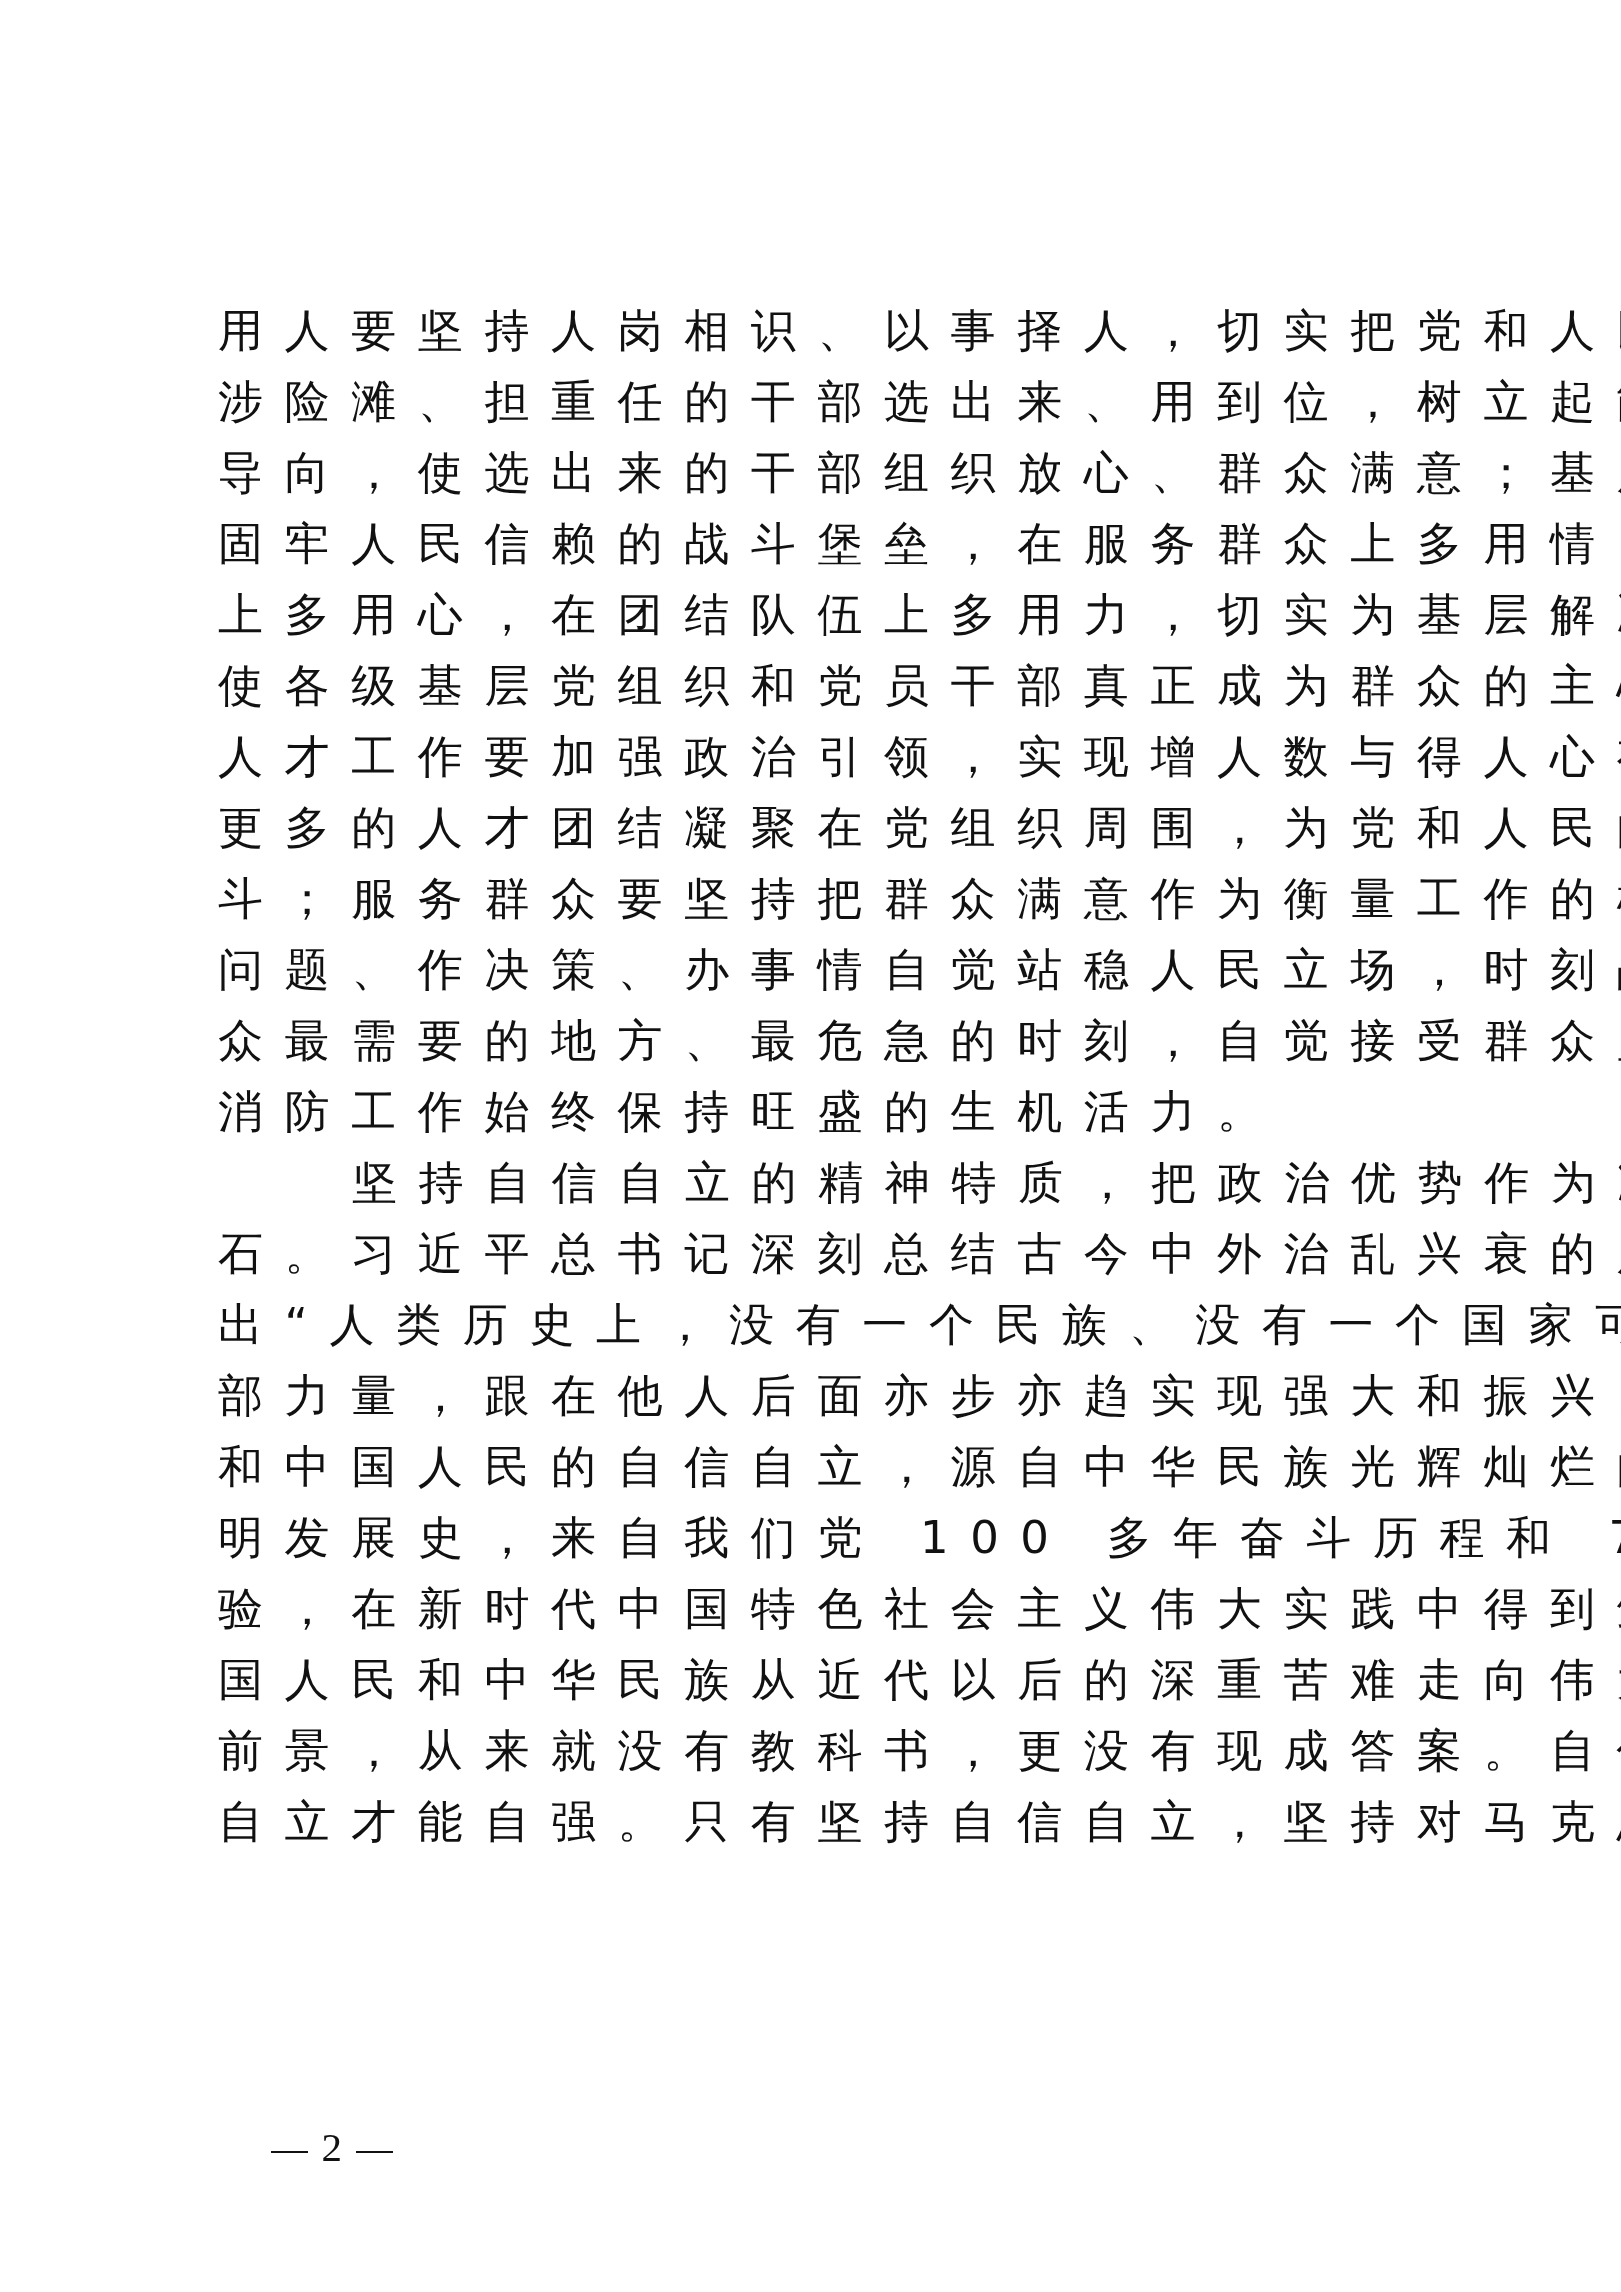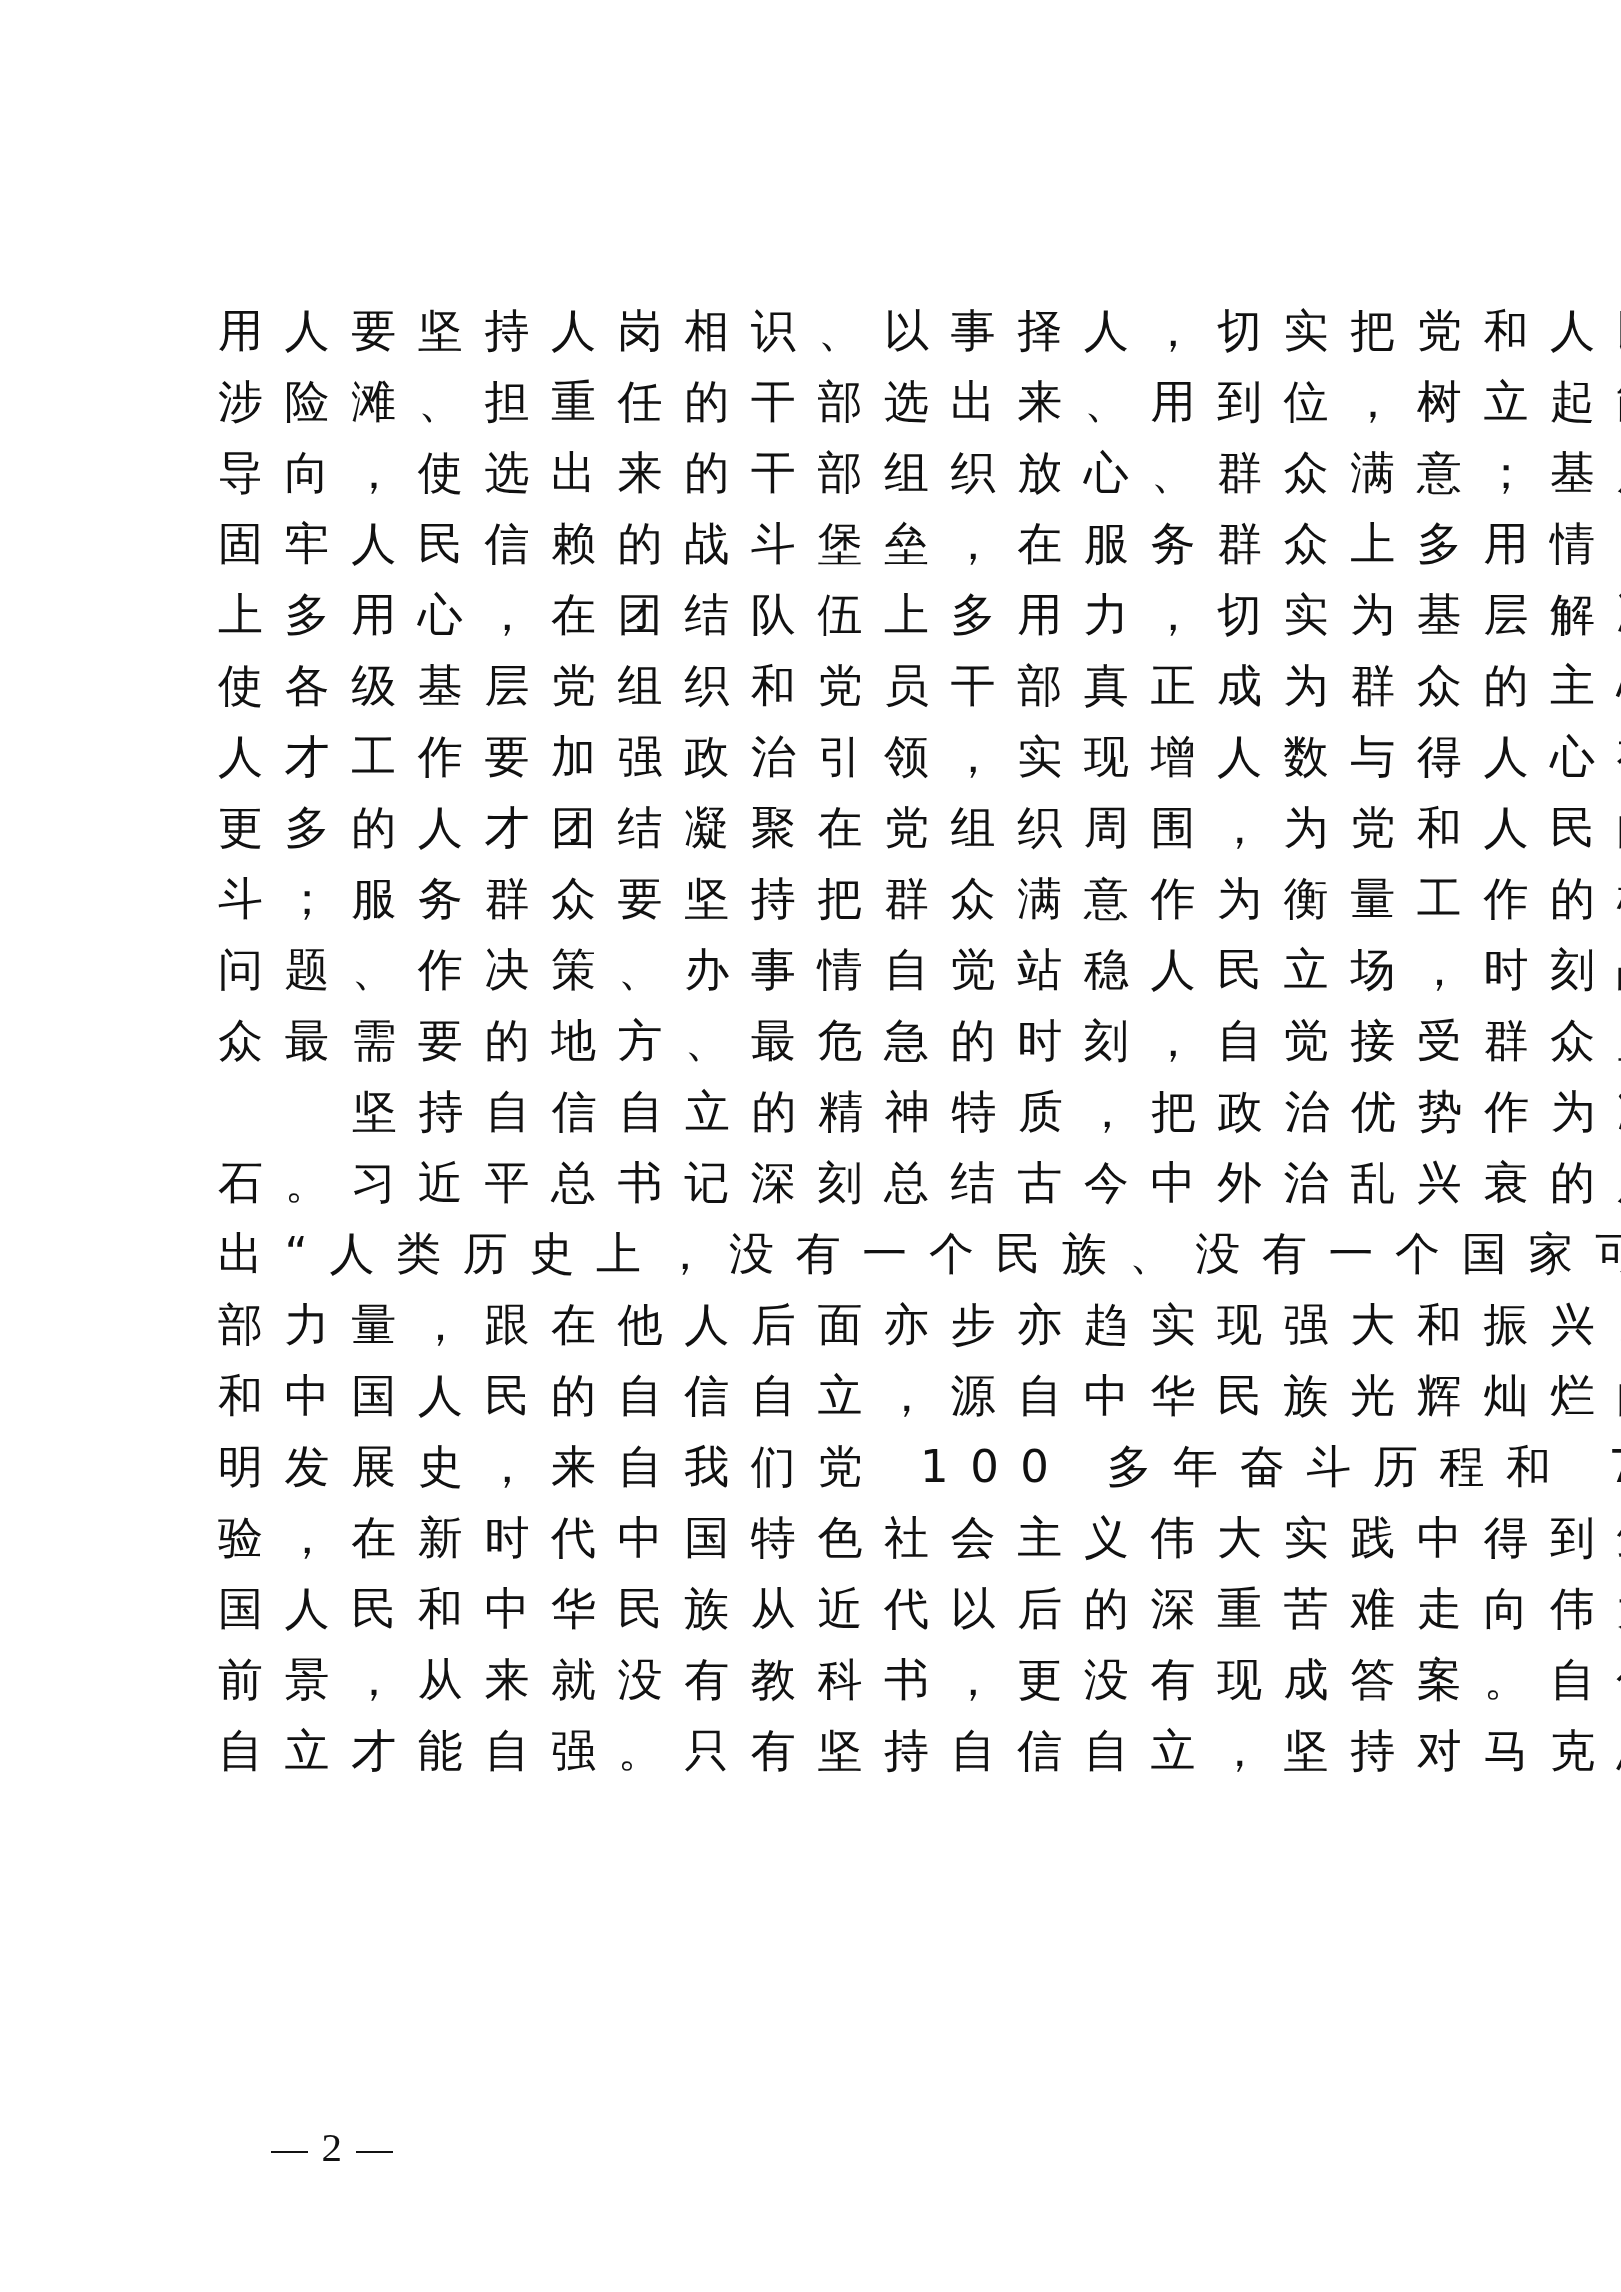--- a/index.html
+++ b/index.html
@@ -42,20 +42,21 @@
     <span class="line">涉险滩、担重任的干部选出来、用到位，树立起能上能下用人</span>
     <span class="line">导向，使选出来的干部组织放心、群众满意；基层党建要着力</span>
     <span class="line">固牢人民信赖的战斗堡垒，在服务群众上多用情，在宣传教育</span>
     <span class="line">上多用心，在团结队伍上多用力，切实为基层解决实际困难，</span>
     <span class="line">使各级基层党组织和党员干部真正成为群众的主心骨、贴心人；</span>
     <span class="line">人才工作要加强政治引领，实现增人数与得人心有机统一，让</span>
     <span class="line">更多的人才团结凝聚在党组织周围，为党和人民的事业矢志奋</span>
     <span class="line">斗；服务群众要坚持把群众满意作为衡量工作的根本标准，想</span>
     <span class="line">问题、作决策、办事情自觉站稳人民立场，时刻战斗在人民群</span>
     <span class="line">众最需要的地方、最危急的时刻，自觉接受群众监督评判，使</span>
+    <span class="line">消防工作始终保持旺盛的生机活力。</span>
 
     <span class="line indent">坚持自信自立的精神特质，把政治优势作为凝心铸魂压舱</span>
     <span class="line">石。习近平总书记深刻总结古今中外治乱兴衰的历史规律，提</span>
     <span class="line">出“人类历史上，没有一个民族、没有一个国家可以通过依赖外</span>
     <span class="line">部力量，跟在他人后面亦步亦趋实现强大和振兴。”中国共产党</span>
     <span class="line">和中国人民的自信自立，源自中华民族光辉灿烂的 5000 多年文</span>
     <span class="line">明发展史，来自我们党 100 多年奋斗历程和 70 多年执政兴国经</span>
     <span class="line">验，在新时代中国特色社会主义伟大实践中得到鲜明彰显。中</span>
     <span class="line">国人民和中华民族从近代以后的深重苦难走向伟大复兴的光明</span>
     <span class="line">前景，从来就没有教科书，更没有现成答案。自信才能自立，</span>

